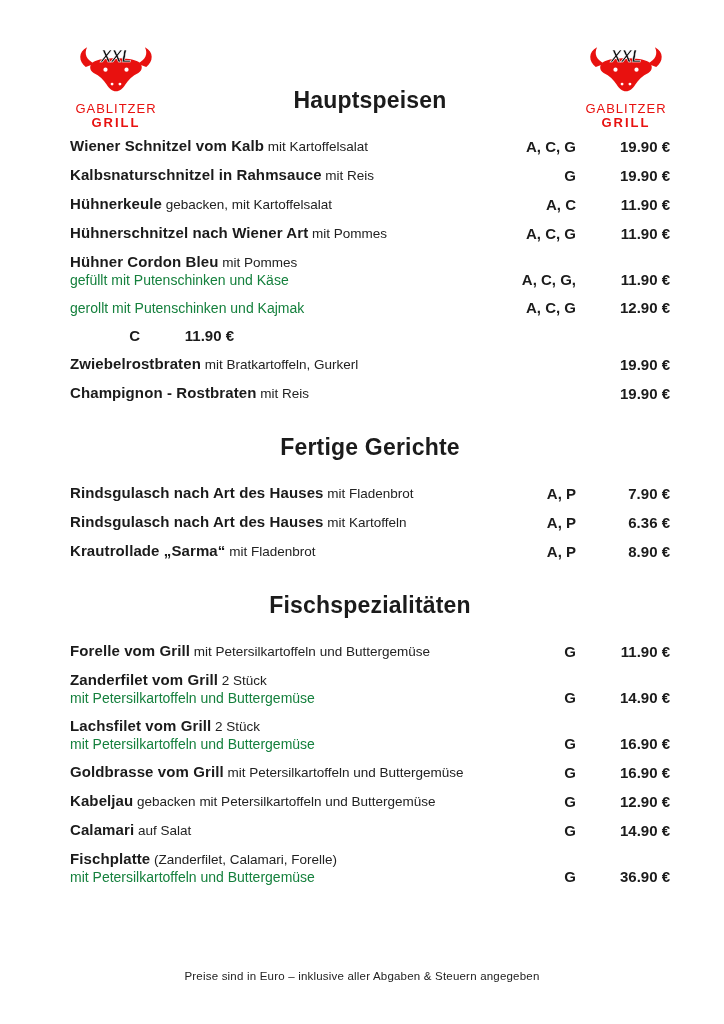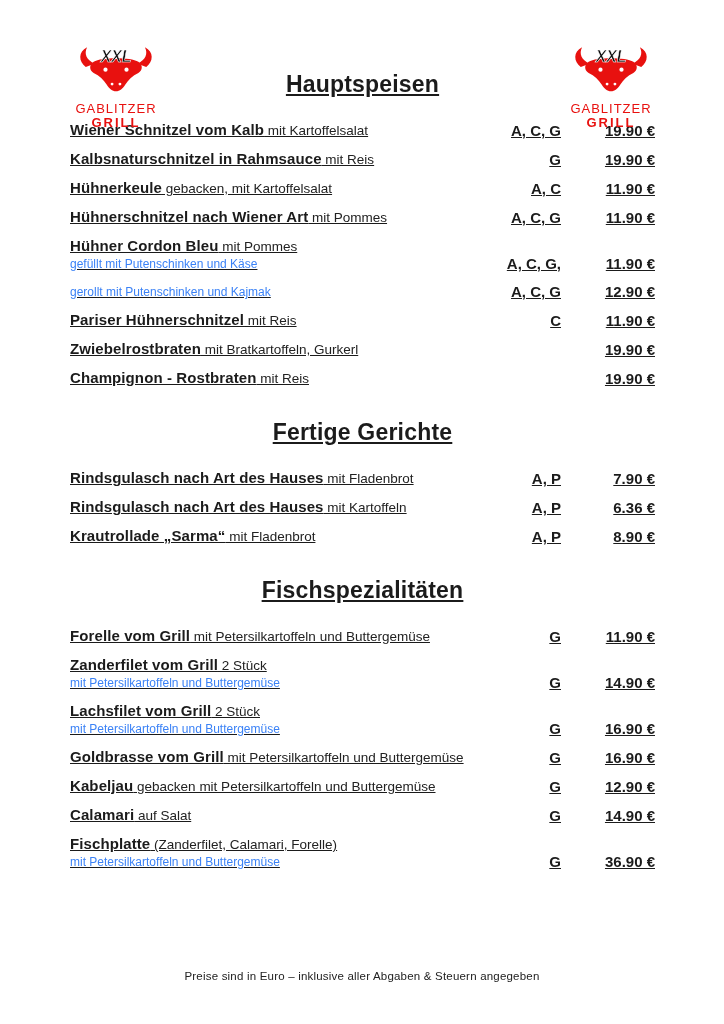--- a/index.html
+++ b/index.html
@@ -6,57 +6,57 @@
   body {
     width:724px; height:1024px;
     background:#ffffff;
     font-family:"Liberation Sans", sans-serif;
     color:#1b1b1b;
     position:relative;
     overflow:hidden;
   }
   .page {
     position:absolute; inset:0;
-    padding:46px 69px 0 70px;
+    padding:46px 54px 0 70px;
     box-sizing:border-box;
   }
   
   .logos { position:relative; height:0; }
   .logo { position:absolute; top:0; width:96px; text-align:center; }
   .logo.left { left:-2px; }
   .logo.right { right:-4px; }
   .logo svg { width:86px; height:46px; display:block; margin:0 auto; }
   .brand-line1 {
     color:#e8110f; font-weight:400; font-size:13px;
     letter-spacing:1px; line-height:14px; margin-top:10px;
   }
   .brand-line2 {
     color:#e8110f; font-weight:700; font-size:13px;
     letter-spacing:2px; line-height:14px;
   }
   
-  .sections { margin-top:24px;text-decoration:underline; }
+  .sections { margin-top:40px; }
   .menu-section + .menu-section { margin-top:30px; }
   .section-title {
     text-align:center;
     font-size:23px; font-weight:700;
     line-height:28px;
     margin:0 0 22px 0;
     letter-spacing:0.2px;
   }
   .item-row {
     display:flex;
     align-items:flex-end;
     margin-bottom:9px;
   }
   .item-left { flex:1 1 auto; min-width:0; padding-right:8px; }
   .item-line1 { font-size:15px; line-height:19px; }
   .item-name { font-weight:700; letter-spacing:0.1px; }
   .item-desc { font-weight:400; font-size:13.5px; color:#222; }
-  .item-line2 { font-size:12px; line-height:17px; color:#3b82f6; }
+  .item-line2 { font-size:14px; line-height:17px; color:#15803d; }
   .item-allergens {
     flex:0 0 80px;
     text-align:right;
     font-weight:700; font-size:15px; line-height:19px;
     padding-right:10px;
     white-space:nowrap;
     box-sizing:border-box;
   }
   .item-price {
     flex:0 0 84px;
@@ -156,23 +156,20 @@
           <div class="item-price">11.90 €</div>
         </div>
         <div class="item-row">
           <div class="item-left">
             <div class="item-line2">gerollt mit Putenschinken und Kajmak</div>
           </div>
           <div class="item-allergens">A, C, G</div>
           <div class="item-price">12.90 €</div>
         </div>
         <div class="item-row">
-          <div class="item-left">
-            <div class="item-line1"><span class="item-name">Pariser Hühnerschnitzel</span><span class="item-desc"> mit Reis</span></div>
-          </div>
           <div class="item-allergens">C</div>
           <div class="item-price">11.90 €</div>
         </div>
         <div class="item-row">
           <div class="item-left">
             <div class="item-line1"><span class="item-name">Zwiebelrostbraten</span><span class="item-desc"> mit Bratkartoffeln, Gurkerl</span></div>
           </div>
           <div class="item-allergens"></div>
           <div class="item-price">19.90 €</div>
         </div>

